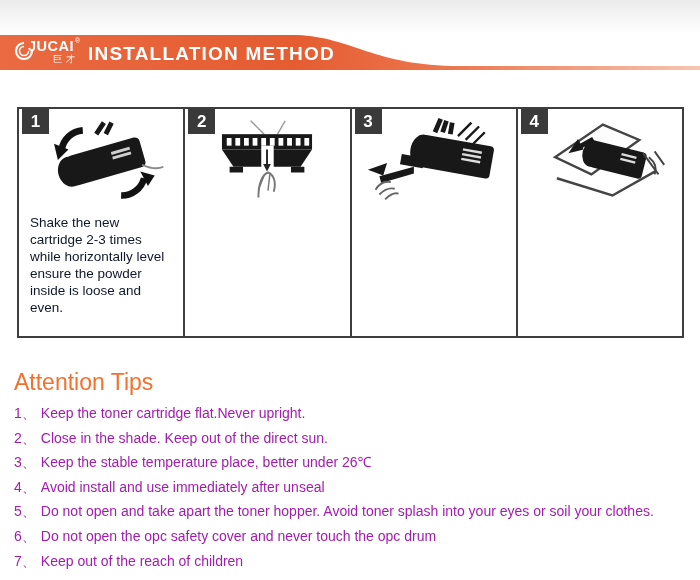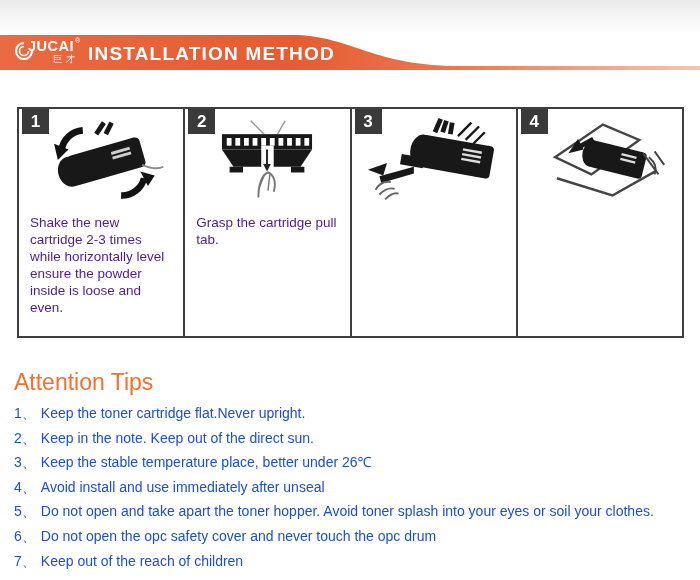--- a/index.html
+++ b/index.html
@@ -22,25 +22,25 @@
   .banner-title { position:absolute; top:43px; left:88px; color:#ffffff;
     font-size:19px; font-weight:bold; letter-spacing:1.2px;text-align:center; }
 
   .steps-box { position:absolute; left:17px; top:107px; width:667px; height:231px;
     border:2px solid #3e3e3e; display:flex; background:#fff; }
   .step-cell { flex:1; position:relative; border-right:2px solid #3e3e3e; }
   .step-cell:last-child { border-right:none; }
   .badge { position:absolute; top:0; left:3px; width:27px; height:25px; background:#3a3a3a;
     color:#fff; font-size:17px; font-weight:bold; display:flex; align-items:center; justify-content:center; }
   .illus { height:98px; display:flex; align-items:flex-end; justify-content:center; overflow:hidden; }
-  .step-text { padding:7px 8px 0 11px; font-size:13.5px; line-height:17px; color:#4c1d95; }
+  .step-text { padding:7px 8px 0 11px; font-size:13.5px; line-height:17px; color:#0f172a; }
 
   .attention-title { position:absolute; left:14px; top:369px; font-size:23px; color:#f3702d;text-align:right; }
   .tips { position:absolute; left:14px; top:401px; width:676px; }
-  .tip { font-size:14px; line-height:24.6px; color:#1d4ed8; white-space:nowrap; }
+  .tip { font-size:14px; line-height:24.6px; color:#a21caf; white-space:nowrap; }
   .tip-num { margin-right:5px; }
 </style>
 </head>
 <body>
 
 <div class="page">
 
   <div class="top-gradient"></div>
 
   <svg class="banner-svg" viewBox="0 0 700 40" preserveAspectRatio="none">
@@ -113,21 +113,20 @@
           <polygon points="28,36 122,36 110,54 40,54" fill="#181818"></polygon>
           <rect x="36" y="54" width="14" height="6" fill="#181818"></rect>
           <rect x="100" y="54" width="14" height="6" fill="#181818"></rect>
           <rect x="69" y="32" width="13" height="24" fill="#fff"></rect>
           <path d="M75,36 L75,52" stroke="#222" stroke-width="2"></path>
           <polygon points="71,51 79,51 75,59" fill="#222"></polygon>
           <path d="M66,86 C66,72 70,62 76,60 C82,62 85,70 82,80" fill="none" stroke="#777" stroke-width="2"></path>
           <path d="M72,63 l-6,15 M78,62 l-2,17" stroke="#777" stroke-width="1.5" fill="none"></path>
         </svg>
       </div>
-      <div class="step-text">Grasp the cartridge pull tab.</div>
     </div>
 
     <div class="step-cell">
       <div class="badge">3</div>
       <div class="illus">
         <svg width="150" height="92" viewBox="0 0 150 96">
           <path d="M100,22 l14,-14 M108,26 l14,-14 M116,30 l12,-12" stroke="#181818" stroke-width="2.5"></path>
           <path d="M76,18 l6,-14 M84,18 l4,-12 M92,20 l2,-12" stroke="#181818" stroke-width="5"></path>
           <g transform="rotate(10 95 42)">
             <rect x="60" y="26" width="76" height="34" rx="4" fill="#181818"></rect>
@@ -162,21 +161,21 @@
         </svg>
       </div>
     </div>
 
   </div>
 
   <div class="attention-title">Attention Tips</div>
 
   <div class="tips">
     <div class="tip"><span class="tip-num">1、</span><span>Keep the toner cartridge flat.Never upright.</span></div>
-    <div class="tip"><span class="tip-num">2、</span><span>Keep in the note. Keep out of the direct sun.</span></div>
+    <div class="tip"><span class="tip-num">2、</span><span>Close in the shade. Keep out of the direct sun.</span></div>
     <div class="tip"><span class="tip-num">3、</span><span>Keep the stable temperature place, better under 26℃</span></div>
     <div class="tip"><span class="tip-num">4、</span><span>Avoid install and use immediately after unseal</span></div>
     <div class="tip"><span class="tip-num">5、</span><span>Do not open and take apart the toner hopper. Avoid toner splash into your eyes or soil your clothes.</span></div>
     <div class="tip"><span class="tip-num">6、</span><span>Do not open the opc safety cover and never touch the opc drum</span></div>
     <div class="tip"><span class="tip-num">7、</span><span>Keep out of the reach of children</span></div>
   </div>
 
 </div>
 
 </body></html>

